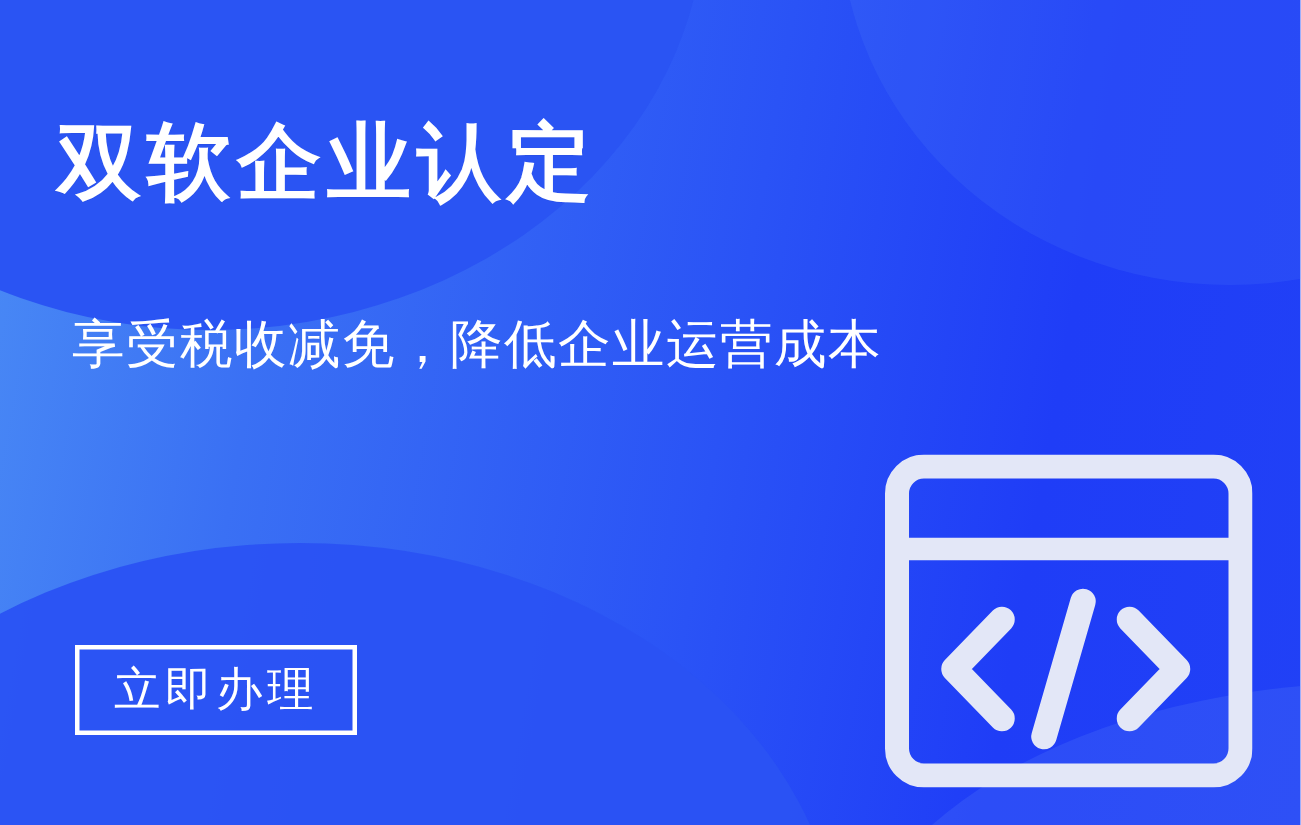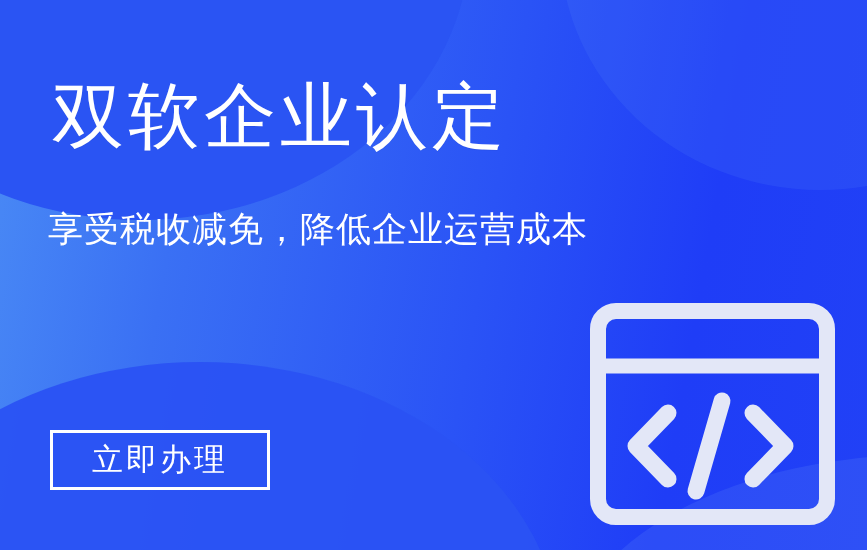--- a/index.html
+++ b/index.html
@@ -64,26 +64,26 @@
 
   
   .content {
     position: absolute;
     inset: 0;
     z-index: 5;
   }
 
   .headline {
     position: absolute;
-    left: 52px;
+    left: 38px;
     top: 80px;
     margin: 0;
     color: #ffffff;
-    font-size: 72px;
-    font-weight: normal;
+    font-size: 56px;
+    font-weight: bold;
     letter-spacing: 4px;
     line-height: 1;
     white-space: nowrap;
     text-shadow: 0 1px 0 rgba(0,0,0,.04);
   }
 
   .subhead {
     position: absolute;
     left: 48px;
     top: 212px;
@@ -94,21 +94,21 @@
     letter-spacing: 1px;
     line-height: 1.15;
     white-space: nowrap;
     font-family: Liberation Mono, monospace;
   }
 
   .cta {
     position: absolute;
     left: 50px;
     top: 430px;
-    width: 220px;
+    width: 188px;
     height: 60px;
     box-sizing: border-box;
     border: 3px solid #ffffff;
     background: transparent;
     color: #ffffff;
     font-family: "Liberation Sans", "DejaVu Sans", sans-serif;
     font-size: 31px;
     letter-spacing: 3px;
     line-height: 54px;
     text-align: center;

